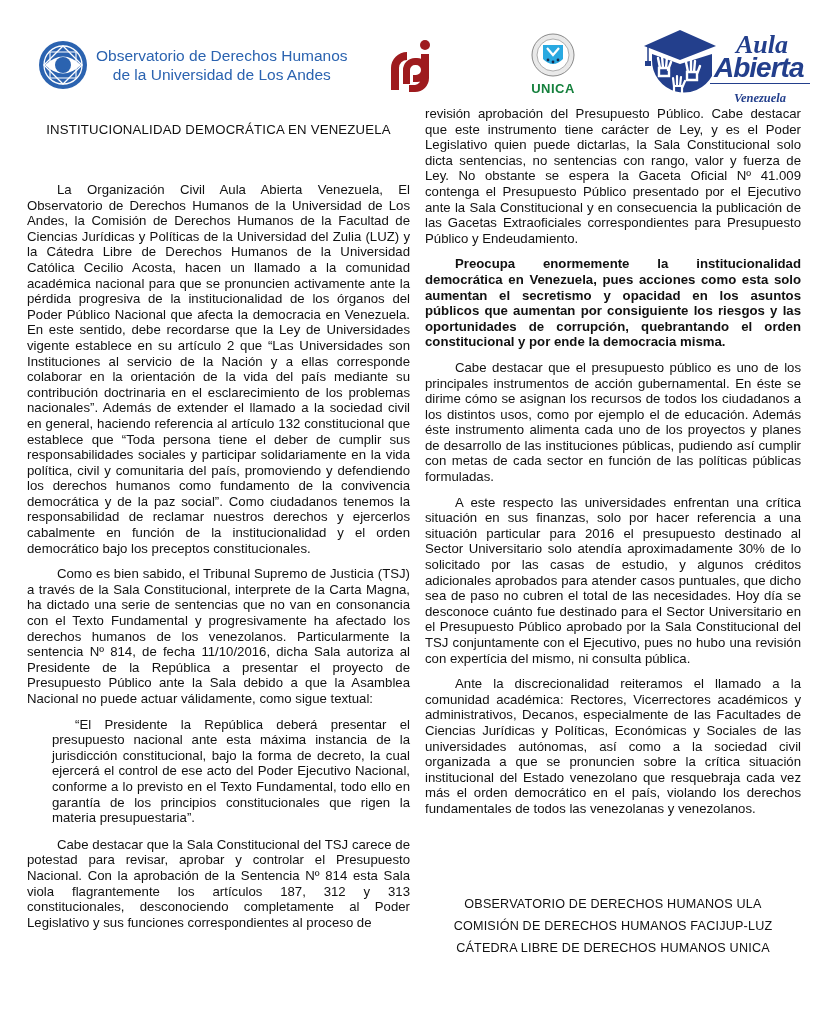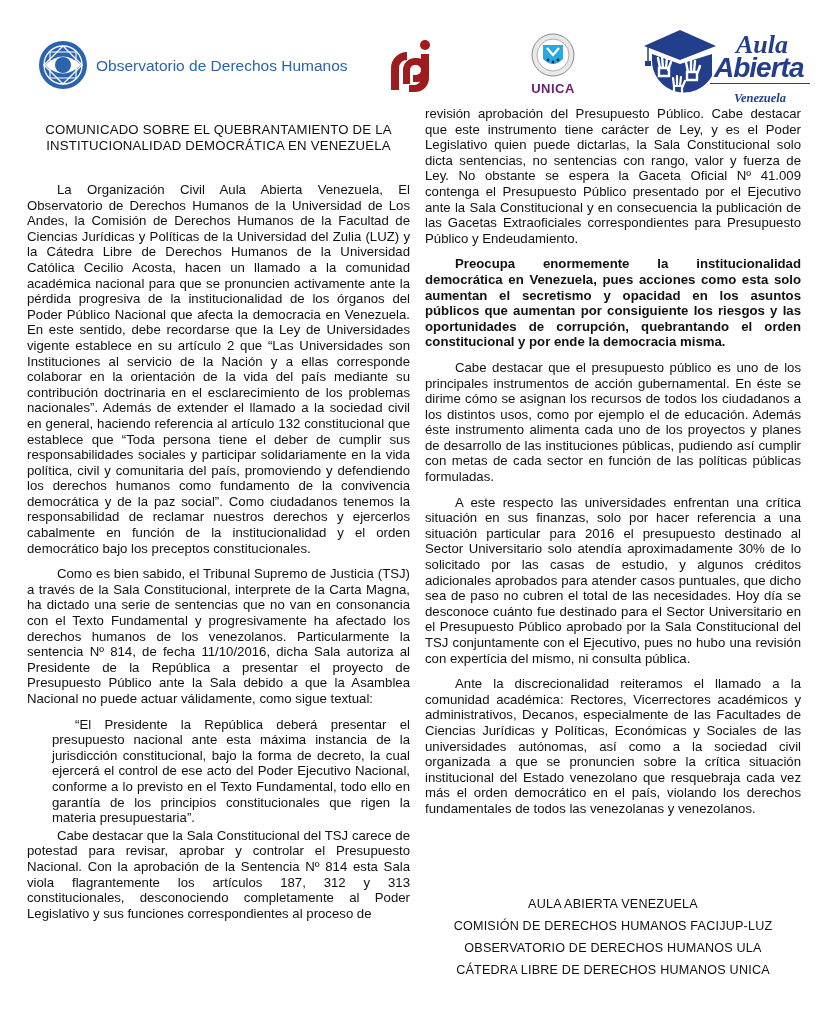--- a/index.html
+++ b/index.html
@@ -6,21 +6,21 @@
     body {
       width: 825px; height: 1024px; position: relative; overflow: hidden;
       font-family: "Liberation Sans", sans-serif; color: #111111;
     }
     .logos { position: absolute; left: 0; top: 0; width: 825px; height: 110px; }
     .logo { position: absolute; }
     .odh { left: 38px; top: 40px; display: flex; align-items: center; }
     .odh-text { margin-left: 8px; color: #2b63b0; font-size: 15.5px; line-height: 19px; text-align: center; }
     .rpj { left: 387px; top: 38px; }
     .unica { left: 530px; top: 33px; width: 46px; text-align: center; }
-    .unica-label { color: #701a75; font-weight: bold; font-size: 13px; letter-spacing: 0.5px; margin-top: 0; }
+    .unica-label { color: #15803d; font-weight: bold; font-size: 13px; letter-spacing: 0.5px; margin-top: 0; }
     .aula { left: 640px; top: 24px; width: 180px; height: 80px; font-style: italic; }
     .aula-text { position: absolute; left: 62px; top: 8px; color: #233f8c; font-family: "Liberation Serif", serif; font-weight: bold; }
     .aula-1 { position: absolute; left: 34px; top: 0; font-size: 26px; line-height: 26px; }
     .aula-2 { position: absolute; left: 12px; top: 22px; font-size: 28px; line-height: 28px; font-family: "Liberation Sans", sans-serif; letter-spacing: -1px; text-align: center; }
     .aula-3 { position: absolute; left: 32px; top: 60px; font-size: 12.5px; line-height: 13px; }
     .aula-rule { position: absolute; left: 8px; top: 51px; width: 100px; height: 1px; background: #233f8c; }
 
     .col { position: absolute; top: 0; font-size: 13.2px; line-height: 15.6px; text-align: justify; }
     .col-left { left: 27px; width: 383px; }
     .col-right { left: 425px; width: 376px; }
@@ -45,20 +45,21 @@
     <svg width="50" height="50" viewBox="0 0 50 50">
       <circle cx="25" cy="25" r="24" fill="#2b63b0"></circle>
       <circle cx="25" cy="25" r="19" fill="none" stroke="#ffffff" stroke-width="1.3"></circle>
       <path d="M25 6 L44 25 L25 44 L6 25 Z" fill="none" stroke="#ffffff" stroke-width="1.3"></path>
       <path d="M12 12 L38 12 L38 38 L12 38 Z" fill="none" stroke="#ffffff" stroke-width="1.1"></path>
       <path d="M7 25 Q25 8 43 25 Q25 42 7 25 Z" fill="#ffffff"></path>
       <circle cx="25" cy="25" r="8" fill="#2b63b0"></circle>
     </svg>
     <div class="odh-text">
       <div>Observatorio de Derechos Humanos</div>
+      <div>de la Universidad de Los Andes</div>
     </div>
   </div>
 
   <div class="logo rpj">
     <svg width="48" height="56" viewBox="0 0 48 56">
       <circle cx="38" cy="7" r="5" fill="#9e1b1e"></circle>
       <path d="M4 52 L4 30 A16 16 0 0 1 20 14 L20 22 A8 8 0 0 0 12 30 L12 52 Z" fill="#9e1b1e"></path>
       <path d="M16 46 L16 32 A12 12 0 0 1 28 20 L30 20 A12 12 0 0 1 30 44 L26 44 L26 37 L29 37 A5 5 0 0 0 29 27 L28 27 A5 5 0 0 0 23 32 L23 46 Z" fill="#9e1b1e"></path>
       <path d="M34 16 L42 16 L42 40 A14 14 0 0 1 28 54 L22 54 L22 47 L28 47 A7 7 0 0 0 34 40 Z" fill="#9e1b1e"></path>
     </svg>
@@ -90,37 +91,35 @@
     <div class="aula-text">
       <div class="aula-1">Aula</div>
       <div class="aula-2">Abierta</div>
       <div class="aula-rule"></div>
       <div class="aula-3">Venezuela</div>
     </div>
   </div>
 </div>
 
 <div class="title">
-  <div>COMUNICADO SOBRE EL QUEBRANTAMIENTO DE LA</div>
   <div>INSTITUCIONALIDAD DEMOCRÁTICA EN VENEZUELA</div>
 </div>
 
 <div class="col col-left" style="top:182px;">
   <p class="indent">La Organización Civil Aula Abierta Venezuela, El Observatorio de Derechos Humanos de la Universidad de Los Andes, la Comisión de Derechos Humanos de la Facultad de Ciencias Jurídicas y Políticas de la Universidad del Zulia (LUZ) y la Cátedra Libre de Derechos Humanos de la Universidad Católica Cecilio Acosta, hacen un llamado a la comunidad académica nacional para que se pronuncien activamente ante la pérdida progresiva de la institucionalidad de los órganos del Poder Público Nacional que afecta la democracia en Venezuela. En este sentido, debe recordarse que la Ley de Universidades vigente establece en su artículo 2 que “Las Universidades son Instituciones al servicio de la Nación y a ellas corresponde colaborar en la orientación de la vida del país mediante su contribución doctrinaria en el esclarecimiento de los problemas nacionales”. Además de extender el llamado a la sociedad civil en general, haciendo referencia al artículo 132 constitucional que establece que “Toda persona tiene el deber de cumplir sus responsabilidades sociales y participar solidariamente en la vida política, civil y comunitaria del país, promoviendo y defendiendo los derechos humanos como fundamento de la convivencia democrática y de la paz social”. Como ciudadanos tenemos la responsabilidad de reclamar nuestros derechos y ejercerlos cabalmente en función de la institucionalidad y el orden democrático bajo los preceptos constitucionales.</p>
   <p class="indent" style="margin-top:10px;">Como es bien sabido, el Tribunal Supremo de Justicia (TSJ) a través de la Sala Constitucional, interprete de la Carta Magna, ha dictado una serie de sentencias que no van en consonancia con el Texto Fundamental y progresivamente ha afectado los derechos humanos de los venezolanos. Particularmente la sentencia Nº 814, de fecha 11/10/2016, dicha Sala autoriza al Presidente de la República a presentar el proyecto de Presupuesto Público ante la Sala debido a que la Asamblea Nacional no puede actuar válidamente, como sigue textual:</p>
   <p class="quote" style="margin-top:10px;">“El Presidente la República deberá presentar el presupuesto nacional ante esta máxima instancia de la jurisdicción constitucional, bajo la forma de decreto, la cual ejercerá el control de ese acto del Poder Ejecutivo Nacional, conforme a lo previsto en el Texto Fundamental, todo ello en garantía de los principios constitucionales que rigen la materia presupuestaria”.</p>
-  <p class="indent" style="margin-top:2px;">Cabe destacar que la Sala Constitucional del TSJ carece de potestad para revisar, aprobar y controlar el Presupuesto Nacional. Con la aprobación de la Sentencia Nº 814 esta Sala viola flagrantemente los artículos 187, 312 y 313 constitucionales, desconociendo completamente al Poder Legislativo y sus funciones correspondientes al proceso de</p>
+  <p class="indent" style="margin-top:11px;">Cabe destacar que la Sala Constitucional del TSJ carece de potestad para revisar, aprobar y controlar el Presupuesto Nacional. Con la aprobación de la Sentencia Nº 814 esta Sala viola flagrantemente los artículos 187, 312 y 313 constitucionales, desconociendo completamente al Poder Legislativo y sus funciones correspondientes al proceso de</p>
 </div>
 
 <div class="col col-right" style="top:106px;">
   <p>revisión aprobación del Presupuesto Público. Cabe destacar que este instrumento tiene carácter de Ley, y es el Poder Legislativo quien puede dictarlas, la Sala Constitucional solo dicta sentencias, no sentencias con rango, valor y fuerza de Ley. No obstante se espera la Gaceta Oficial Nº 41.009 contenga el Presupuesto Público presentado por el Ejecutivo ante la Sala Constitucional y en consecuencia la publicación de las Gacetas Extraoficiales correspondientes para Presupuesto Público y Endeudamiento.</p>
   <p class="indent" style="margin-top:10px;font-weight:bold;">Preocupa enormemente la institucionalidad democrática en Venezuela, pues acciones como esta solo aumentan el secretismo y opacidad en los asuntos públicos que aumentan por consiguiente los riesgos y las oportunidades de corrupción, quebrantando el orden constitucional y por ende la democracia misma.</p>
   <p class="indent" style="margin-top:10px;">Cabe destacar que el presupuesto público es uno de los principales instrumentos de acción gubernamental. En éste se dirime cómo se asignan los recursos de todos los ciudadanos a los distintos usos, como por ejemplo el de educación. Además éste instrumento alimenta cada uno de los proyectos y planes de desarrollo de las instituciones públicas, pudiendo así cumplir con metas de cada sector en función de las políticas públicas formuladas.</p>
   <p class="indent" style="margin-top:10px;">A este respecto las universidades enfrentan una crítica situación en sus finanzas, solo por hacer referencia a una situación particular para 2016 el presupuesto destinado al Sector Universitario solo atendía aproximadamente 30% de lo solicitado por las casas de estudio, y algunos créditos adicionales aprobados para atender casos puntuales, que dicho sea de paso no cubren el total de las necesidades. Hoy día se desconoce cuánto fue destinado para el Sector Universitario en el Presupuesto Público aprobado por la Sala Constitucional del TSJ conjuntamente con el Ejecutivo, pues no hubo una revisión con expertícia del mismo, ni consulta pública.</p>
   <p class="indent" style="margin-top:10px;">Ante la discrecionalidad reiteramos el llamado a la comunidad académica: Rectores, Vicerrectores académicos y administrativos, Decanos, especialmente de las Facultades de Ciencias Jurídicas y Políticas, Económicas y Sociales de las universidades autónomas, así como a la sociedad civil organizada a que se pronuncien sobre la crítica situación institucional del Estado venezolano que resquebraja cada vez más el orden democrático en el país, violando los derechos fundamentales de todos las venezolanas y venezolanos.</p>
 </div>
 
 <div class="signatures">
-  <div>AULA ABIERTA VENEZUELA</div>
+  <div>OBSERVATORIO DE DERECHOS HUMANOS ULA</div>
   <div>COMISIÓN DE DERECHOS HUMANOS FACIJUP-LUZ</div>
-  <div>OBSERVATORIO DE DERECHOS HUMANOS ULA</div>
   <div>CÁTEDRA LIBRE DE DERECHOS HUMANOS UNICA</div>
 </div>
 
 </body></html>

